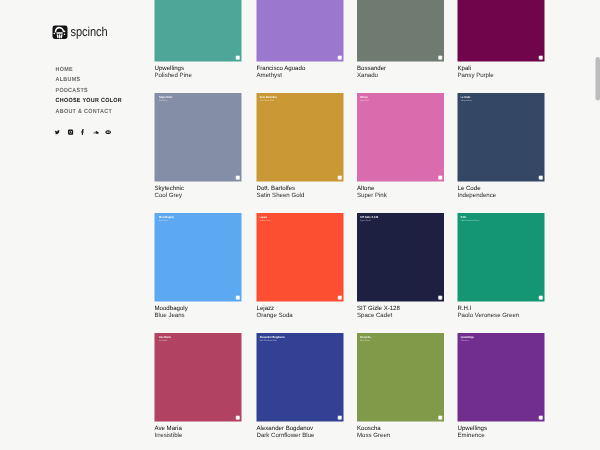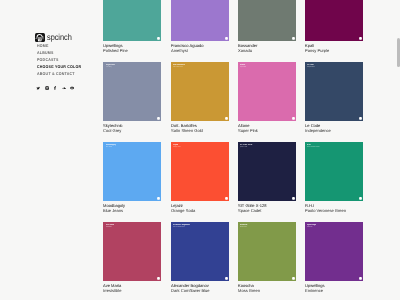--- a/index.html
+++ b/index.html
@@ -1,21 +1,21 @@
 <!DOCTYPE html>
 <html><head>
 <meta charset="utf-8">
 <style>
   html,body{margin:0;padding:0;}
   body{width:400px;height:300px;overflow:hidden;background:#f7f7f6;-webkit-font-smoothing:antialiased;text-rendering:geometricPrecision;
        font-family:"Liberation Sans",sans-serif;color:#1d1d1d;}
   .page{position:relative;width:400px;height:300px;}
   
   .sidebar{position:absolute;left:0;top:0;width:88px;height:300px;}
-  .brand{position:absolute;left:35.4px;top:17px;display:flex;align-items:flex-start;gap:2.6px;margin-top:16px;}
+  .brand{position:absolute;left:35.4px;top:17px;display:flex;align-items:flex-start;gap:2.6px;}
   .brand-mark{width:9.4px;height:9.3px;border-radius:1.6px;background:#141414;display:block;position:relative;overflow:hidden;}
   .brand-mark svg{display:block;}
   .brand-name{font-size:8.6px;font-weight:500;letter-spacing:-0.05px;color:#232323;line-height:9.3px;display:block;transform:scaleX(0.86);transform-origin:left center;}
   .nav{position:absolute;left:36.6px;top:43.5px;}
   .nav a{display:block;font-size:4px;letter-spacing:0.22px;color:#6a6a6a;text-decoration:none;
          height:7.05px;line-height:4.1px;font-weight:700;white-space:nowrap;
          transform:scaleX(0.9);transform-origin:left top;}
   .nav a.active{color:#141414;}
   .social{position:absolute;left:36.2px;top:86.3px;display:flex;gap:4.3px;align-items:center;}
   .social span{display:block;width:4.2px;height:4.2px;color:#1c1c1c;flex:0 0 auto;}

